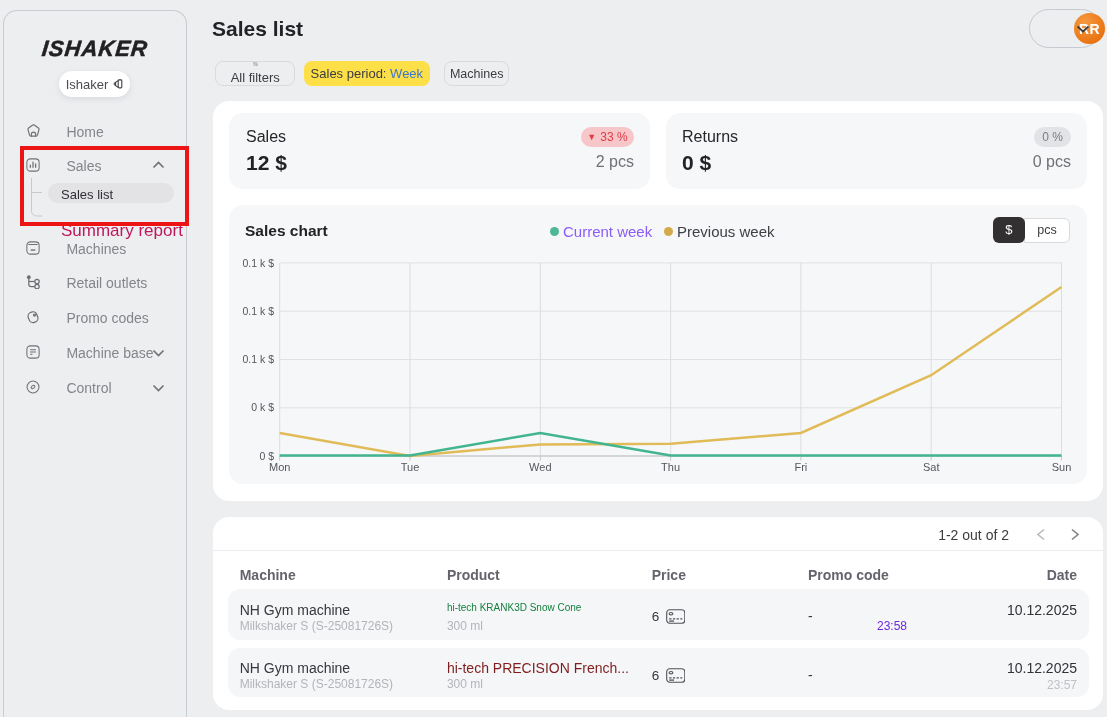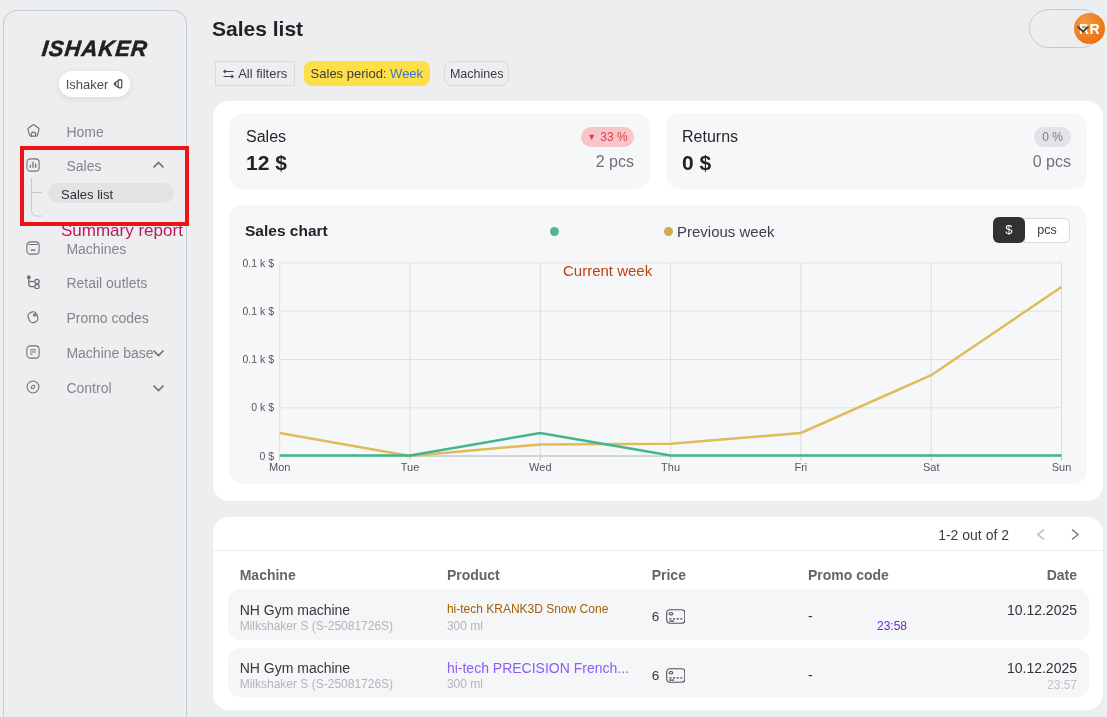--- a/index.html
+++ b/index.html
@@ -27,21 +27,21 @@
 </div>
 
 <div class="abs" style="left:212px; top:17px; font-size:21px; font-weight:bold; color:#232327;">Sales list</div>
 
 <div class="abs" style="left:1029px; top:9px; width:72px; height:39px; border:1px solid #c6c9d0; border-radius:20px;"></div>
 <div class="abs" style="left:1034px; top:13px; width:31px; height:31px; border-radius:50%; background:radial-gradient(circle at 35% 30%, #f59a42, #ea720f 75%); color:#fff; font-weight:bold; font-size:14px; display:flex; align-items:center; justify-content:center; letter-spacing:0.3px;margin-left:40px;">RR</div>
 <svg class="abs" style="left:1076px; top:25px;" width="14" height="8" viewBox="0 0 14 8" fill="none" stroke="#3b3b40" stroke-width="1.7">
     <path d="M1.5 1.5 L7 6.5 L12.5 1.5"></path>
   </svg>
 
-<div class="abs" style="left:215.2px; top:61px; width:80.1px; height:25px; border:1px solid #d9dadc; border-radius:0; display:flex; align-items:center; justify-content:center; gap:4px;">
+<div class="abs" style="left:215.2px; top:61px; width:80.1px; height:25px; border:1px solid #d9dadc; border-radius:8px; display:flex; align-items:center; justify-content:center; gap:4px;flex-direction:column;">
   <svg width="11" height="10" viewBox="0 0 11 10" fill="none" stroke="#44454b" stroke-width="1.1">
       <path d="M10.5 2.5 H0.8 M2.6 0.9 L0.8 2.5 L2.6 4.1"></path>
       <path d="M0.5 7.5 H10.2 M8.4 5.9 L10.2 7.5 L8.4 9.1"></path>
     </svg>
   <span style="font-size:13px; color:#3b3c42;">All filters</span>
 </div>
 <div class="abs" style="left:304px; top:61px; width:125.7px; height:25px; background:#fde047; border-radius:8px; display:flex; align-items:center; justify-content:center;">
   <span style="font-size:13px; color:#3b3b40;">Sales period:&nbsp;</span>
     <span style="font-size:13px; color:#3c76d2;">Week</span>
 </div>
@@ -65,21 +65,21 @@
 <div class="abs" style="left:682px; top:151px; font-size:21px; font-weight:bold; color:#232327;">0 $</div>
 <div class="abs" style="left:1034px; top:127px; width:37px; height:20px; background:#e2e3e6; border-radius:10px; display:flex; align-items:center; justify-content:center;">
   <span style="font-size:12px; color:#7b7c82;">0 %</span>
 </div>
 <div class="abs" style="left:871px; top:153px; width:200px; text-align:right; font-size:16px; color:#707076;">0 pcs</div>
 
 <div class="panel" style="left:229px; top:204.9px; width:858px; height:279.1px;"></div>
 <div class="abs" style="left:245px; top:222px; font-size:15.5px; font-weight:bold; color:#232327;">Sales chart</div>
 
 <div class="abs" style="left:550px; top:226.5px; width:9.4px; height:9.4px; border-radius:50%; background:#4fb796;"></div>
-<div class="abs" style="left:563px; top:223px; font-size:15px; color:#c2410c;margin-top:39px;">Current week</div>
+<div class="abs" style="left:563px; top:223px; font-size:15px; color:#8b5cf6;">Current week</div>
 <div class="abs" style="left:664px; top:226.5px; width:9.4px; height:9.4px; border-radius:50%; background:#d4ab4a;"></div>
 <div class="abs" style="left:677px; top:223px; font-size:15px; color:#3f4046;">Previous week</div>
 
 <div class="abs" style="left:1024px; top:217.5px; width:46px; height:25px; background:#fff; border:1px solid #d9dadc; border-radius:0 6px 6px 0; display:flex; align-items:center; justify-content:center; font-size:12.5px; color:#3b3b40;">pcs</div>
 <div class="abs" style="left:993px; top:217.4px; width:31.5px; height:25.2px; background:#333031; border-radius:6px; display:flex; align-items:center; justify-content:center; font-size:13px; color:#fff;">$</div>
 
 <svg class="abs" style="left:229px; top:204.9px;" width="858" height="279" viewBox="0 0 858 279">
 
   <g stroke="#e0e1e4" stroke-width="1">
     <line x1="50.7" y1="57.9" x2="832.5" y2="57.9"></line>
@@ -143,37 +143,37 @@
 
 <div class="abs" style="left:239.7px; top:567px; font-size:14px; font-weight:bold; color:#64656c;">Machine</div>
 <div class="abs" style="left:446.9px; top:567px; font-size:14px; font-weight:bold; color:#64656c;">Product</div>
 <div class="abs" style="left:651.7px; top:567px; font-size:14px; font-weight:bold; color:#64656c;">Price</div>
 <div class="abs" style="left:808px; top:567px; font-size:14px; font-weight:bold; color:#64656c;">Promo code</div>
 <div class="abs" style="left:877px; top:567px; width:200px; text-align:right; font-size:14px; font-weight:bold; color:#64656c;">Date</div>
 
 <div class="abs" style="left:227.8px; top:589.4px; width:861.4px; height:51px; background:#f5f6f8; border-radius:12px;"></div>
 <div class="abs" style="left:239.7px; top:601.5px; font-size:14px; color:#37373c;">NH Gym machine</div>
 <div class="abs" style="left:239.7px; top:618.5px; font-size:12px; color:#b3b4b9;">Milkshaker S (S-25081726S)</div>
-<div class="abs" style="left:446.9px; top:601.5px; font-size:12px; color:#a16207;">hi-tech KRANK3D Snow Cone</div>
+<div class="abs" style="left:446.9px; top:601.5px; font-size:10px; color:#15803d;">hi-tech KRANK3D Snow Cone</div>
 <div class="abs" style="left:446.9px; top:618.5px; font-size:12px; color:#b3b4b9;">300 ml</div>
 <div class="abs" style="left:651.7px; top:609px; font-size:13.5px; color:#37373c;">6</div>
 <svg class="abs" style="left:665.8px; top:609px;" width="19.5" height="15" viewBox="0 0 19.5 15" fill="none" stroke="#515157" stroke-width="1.1">
     <rect x="0.7" y="0.7" width="18.1" height="13.6" rx="3"></rect>
     <ellipse cx="5" cy="4.7" rx="1.9" ry="1.2"></ellipse>
     <path d="M3.2 9.8 h2.3 M6.9 9.8 h2.3 M10.6 9.8 h2.3 M14.3 9.8 h2" stroke-width="1.3"></path>
     <path d="M3.2 12.1 h4.8" stroke-width="1.3"></path>
   </svg>
 <div class="abs" style="left:808px; top:608px; font-size:14px; color:#37373c;">-</div>
 <div class="abs" style="left:877px; top:601.5px; width:200px; text-align:right; font-size:14px; color:#323237;">10.12.2025</div>
 <div class="abs" style="left:877px; top:619px; width:200px; font-size:12px; color:#6d28d9;">23:58</div>
 
 <div class="abs" style="left:227.8px; top:648.4px; width:861.4px; height:49px; background:#f5f6f8; border-radius:12px;"></div>
 <div class="abs" style="left:239.7px; top:660px; font-size:14px; color:#37373c;">NH Gym machine</div>
 <div class="abs" style="left:239.7px; top:677px; font-size:12px; color:#b3b4b9;">Milkshaker S (S-25081726S)</div>
-<div class="abs" style="left:446.9px; top:660px; font-size:14px; color:#8b5cf6;">hi-tech PRECISION French...</div>
+<div class="abs" style="left:446.9px; top:660px; font-size:14px; color:#7f1d1d;">hi-tech PRECISION French...</div>
 <div class="abs" style="left:446.9px; top:677px; font-size:12px; color:#b3b4b9;">300 ml</div>
 <div class="abs" style="left:651.7px; top:667.5px; font-size:13.5px; color:#37373c;">6</div>
 <svg class="abs" style="left:665.8px; top:667.5px;" width="19.5" height="15" viewBox="0 0 19.5 15" fill="none" stroke="#515157" stroke-width="1.1">
     <rect x="0.7" y="0.7" width="18.1" height="13.6" rx="3"></rect>
     <ellipse cx="5" cy="4.7" rx="1.9" ry="1.2"></ellipse>
     <path d="M3.2 9.8 h2.3 M6.9 9.8 h2.3 M10.6 9.8 h2.3 M14.3 9.8 h2" stroke-width="1.3"></path>
     <path d="M3.2 12.1 h4.8" stroke-width="1.3"></path>
   </svg>
 <div class="abs" style="left:808px; top:666.5px; font-size:14px; color:#37373c;">-</div>
 <div class="abs" style="left:877px; top:660px; width:200px; text-align:right; font-size:14px; color:#323237;">10.12.2025</div>

